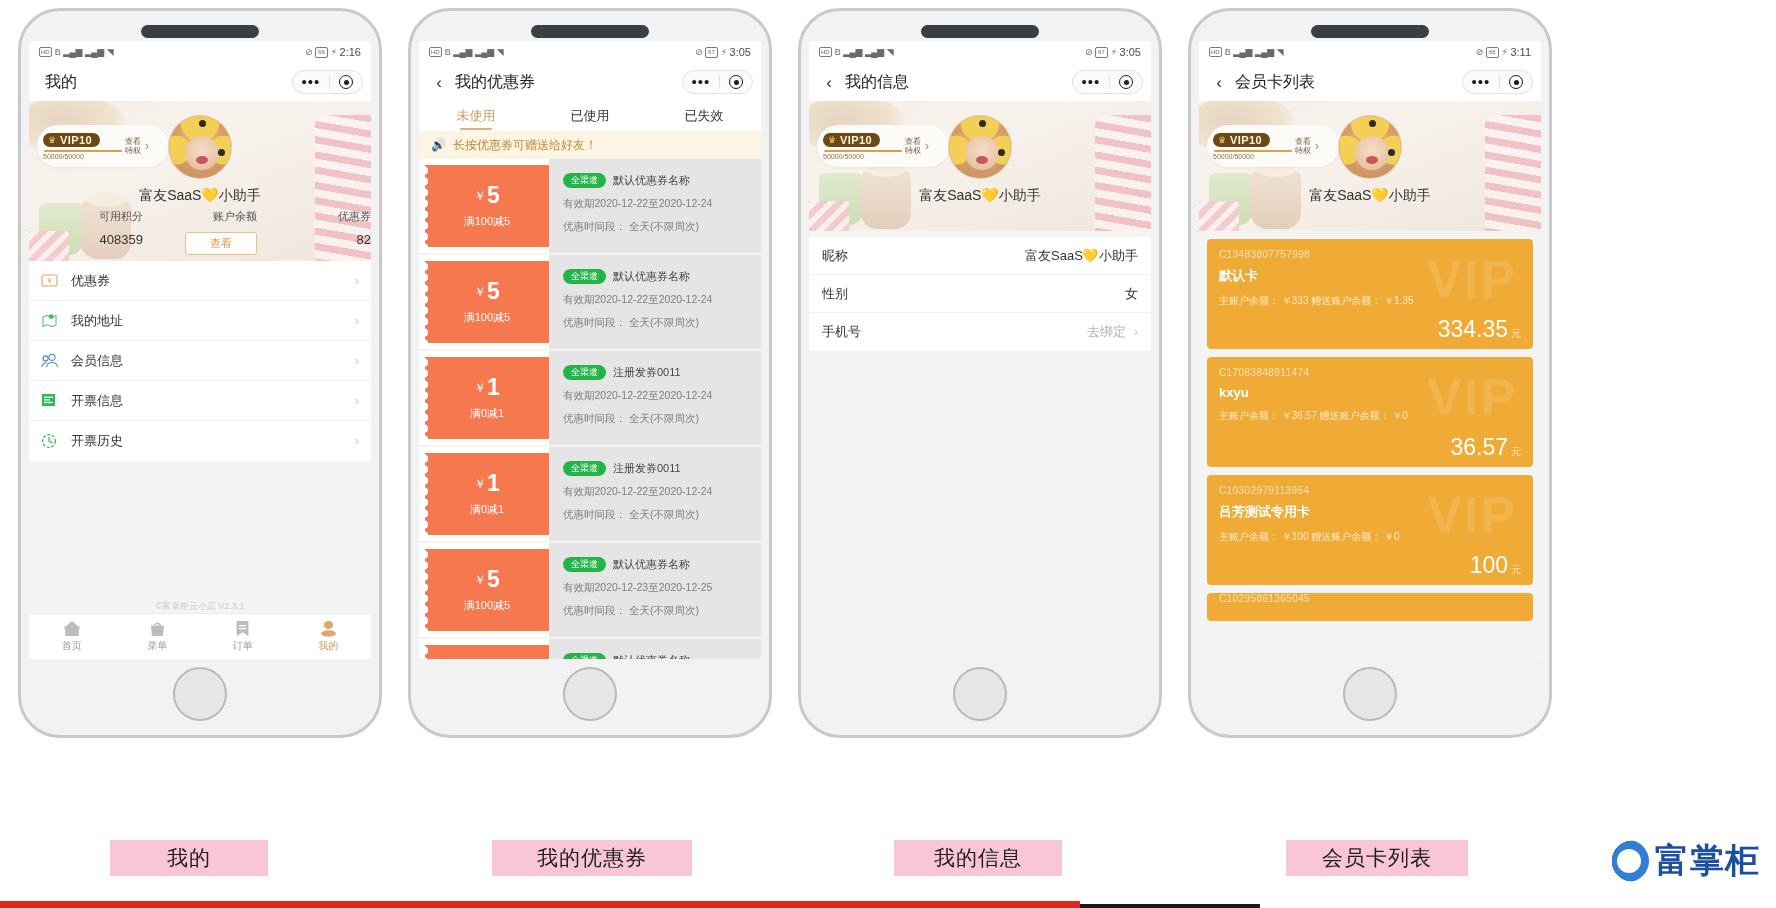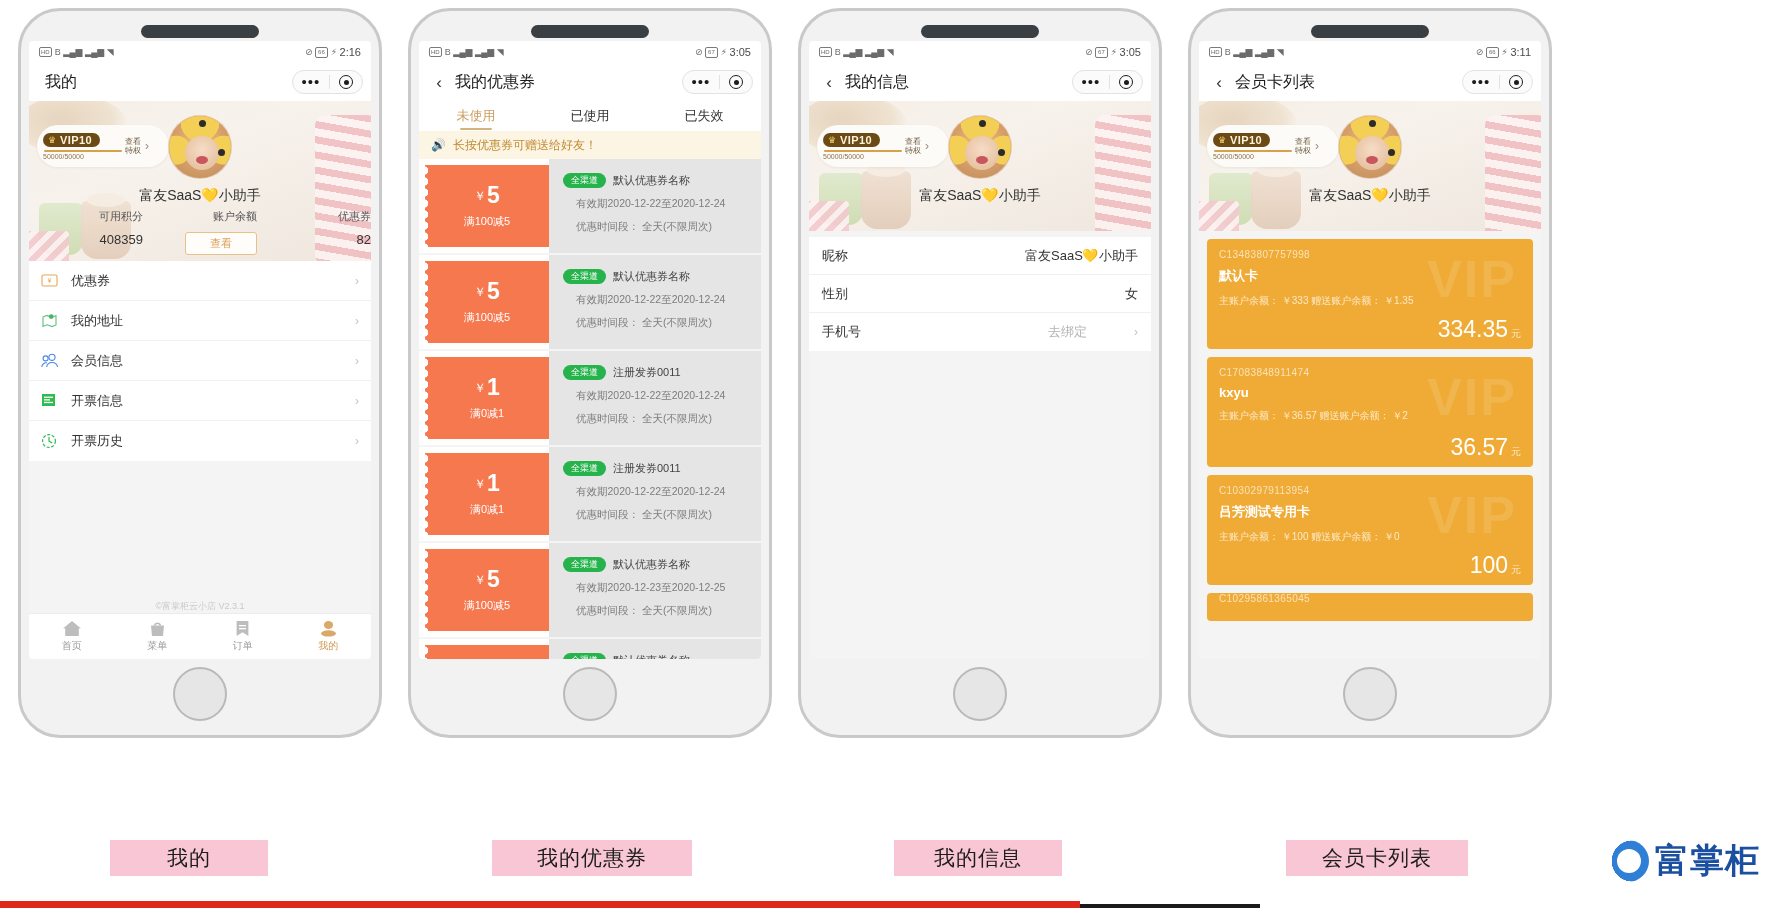--- a/index.html
+++ b/index.html
@@ -217,29 +217,29 @@
   .c-cond { font-size: 11px; margin-top: 7px; }
   .coupon-right {
     flex: 1; padding: 14px 10px 0 14px; background: #e5e5e5;
   }
   .c-title-line { display: flex; align-items: center; gap: 7px; margin-bottom: 9px; }
   .tag-green {
     background: #26b34b; color: #fff; font-size: 9px; border-radius: 9px;
     padding: 2px 8px; line-height: 11px;
   }
   .c-name { font-size: 11px; color: #444; }
-  .c-meta { font-size: 10.5px; color: #7d7d7d; margin-bottom: 9px; margin-left: 13px; }
+  .c-meta { font-size: 10.5px; color: #7d7d7d; margin-bottom: 9px; }
 
   
   .info-card { background: #fff; margin-top: 6px; }
   .info-row {
     height: 38px; display: flex; align-items: center; padding: 0 13px;
     border-bottom: 1px solid #f0f0f0; font-size: 13px; color: #333;
   }
-  .info-row:last-child { border-bottom: none; gap: 39px; }
+  .info-row:last-child { border-bottom: none; }
   .info-val { margin-left: auto; color: #333; font-size: 13px; }
   .info-val.muted { color: #b4b4b4; }
   .info-row .chev { position: static; margin-left: 8px; }
 
   
   .cards { padding: 8px 8px 0 8px; }
   .mcard {
     background: #efab36; border-radius: 4px; padding: 10px 12px 8px 12px;
     margin-bottom: 8px; color: #fff; position: relative; height: 110px; overflow: hidden;
   }
@@ -769,21 +769,21 @@
           <div class="mc-no">C13483807757998</div>
           <div class="mc-name">默认卡</div>
           <div class="mc-bal">主账户余额： ￥333  赠送账户余额： ￥1.35</div>
           <div class="mc-amt"><span>334.35</span><span class="unit">元</span></div>
         </div>
 
         <div class="mcard">
           <div class="mc-watermark">VIP</div>
           <div class="mc-no">C17083848911474</div>
           <div class="mc-name">kxyu</div>
-          <div class="mc-bal">主账户余额： ￥36.57  赠送账户余额： ￥2</div>
+          <div class="mc-bal">主账户余额： ￥36.57  赠送账户余额： ￥0</div>
           <div class="mc-amt"><span>36.57</span><span class="unit">元</span></div>
         </div>
 
         <div class="mcard">
           <div class="mc-watermark">VIP</div>
           <div class="mc-no">C10302979113954</div>
           <div class="mc-name">吕芳测试专用卡</div>
           <div class="mc-bal">主账户余额： ￥100  赠送账户余额： ￥0</div>
           <div class="mc-amt"><span>100</span><span class="unit">元</span></div>
         </div>

